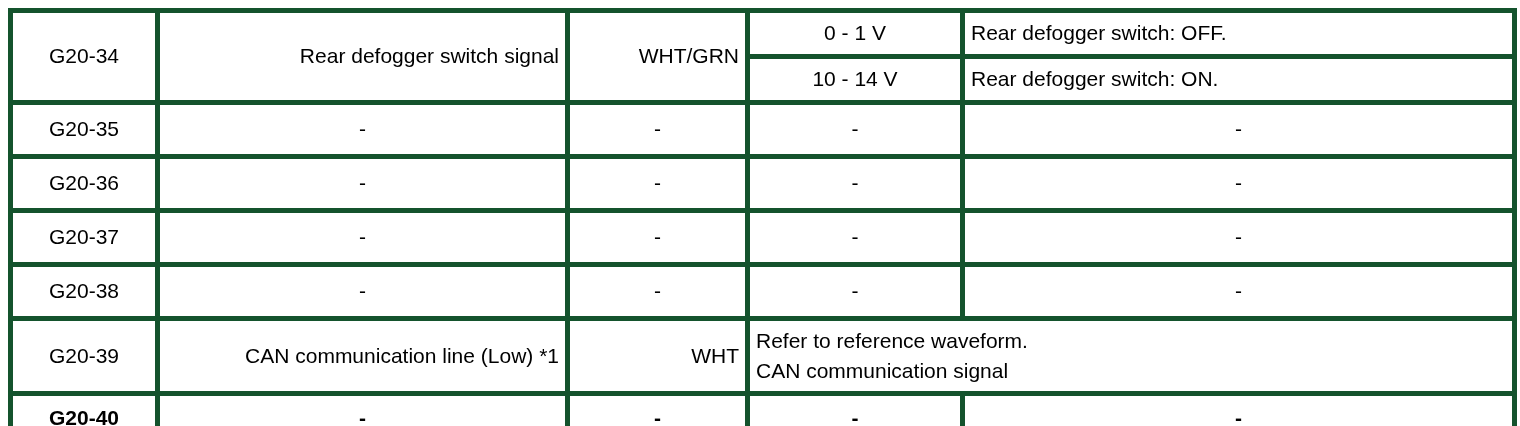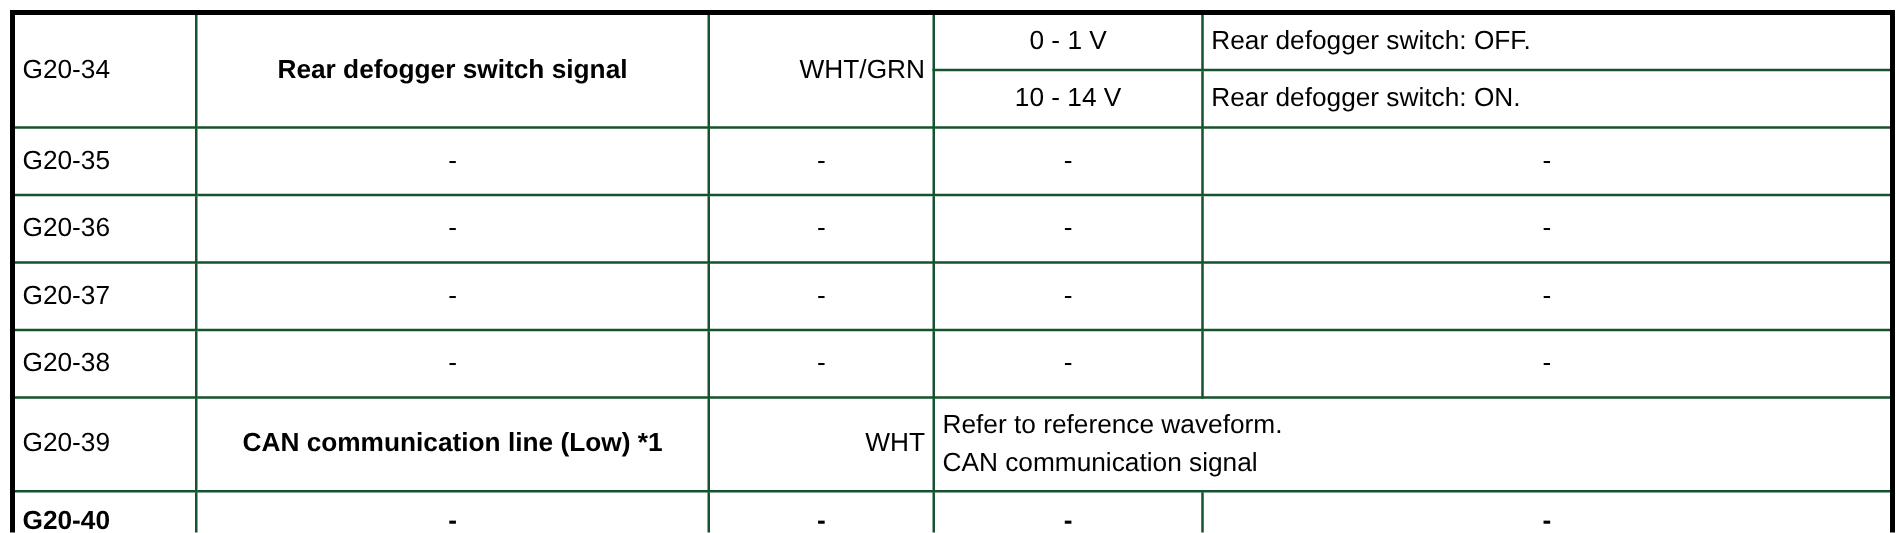--- a/index.html
+++ b/index.html
@@ -17,30 +17,30 @@
     padding: 8px;
   }
   table.signal-table {
     border-collapse: collapse;
     width: 1504px;
     table-layout: fixed;
     background: #ffffff;
     border: 4px solid #000000;
   }
   table.signal-table td {
-    border: 2px solid #14532d;
+    border: 5px solid #14532d;
     font-size: 21px;
     line-height: 1.25;
     vertical-align: middle;
     padding: 2px 6px;
     overflow: hidden;
     white-space: nowrap;
   }
-  td.c-terminal { }
-  td.c-signal   { text-align: center; padding-left: 12px; font-weight: bold; }
+  td.c-terminal { text-align: center; }
+  td.c-signal   { text-align: right; padding-left: 12px; }
   td.c-wire     { text-align: right; }
   td.c-voltage  { text-align: center; }
   td.c-cond     { text-align: left; padding-left: 12px; margin-left: 24px; }
   td.c-dash     { text-align: center; }
   td.c-note     { text-align: left; padding-left: 12px; white-space: normal; }
   td.c-note div { line-height: 1.45; }
 
   tr.sub-row      { height: 46px; }
   tr.plain-row    { height: 54px; }
   tr.tall-row     { height: 75px; }

